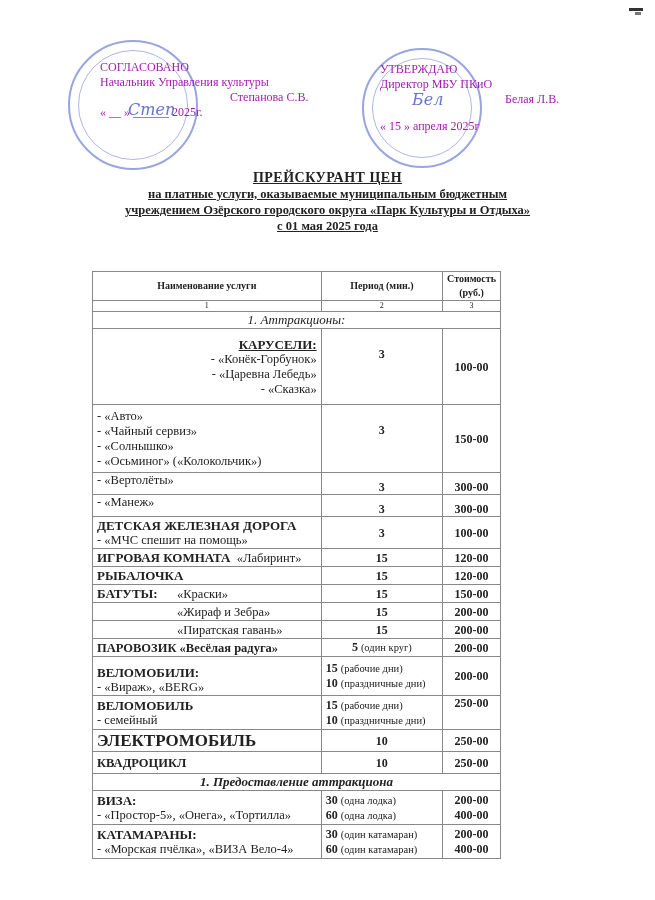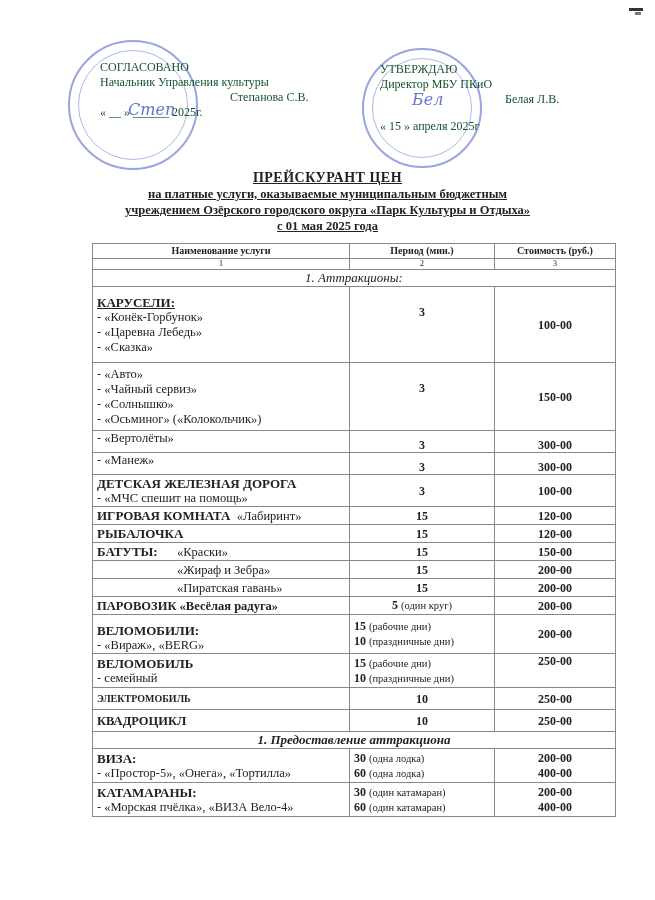--- a/index.html
+++ b/index.html
@@ -1,29 +1,29 @@
 <!DOCTYPE html>
 <html><head>
 <meta charset="utf-8">
 <style>
   html,body{margin:0;padding:0;background:#fff;}
   body{width:655px;height:900px;position:relative;overflow:hidden;font-family:"Liberation Serif","DejaVu Serif",serif;color:#222;}
-  .approve{position:absolute;font-size:12px;line-height:15px;color:#14532d;}
+  .approve{position:absolute;font-size:12px;line-height:15px;color:#a21caf;}
   .approve .line{white-space:nowrap;}
   .stamp{position:absolute;border-radius:50%;border:2px solid rgba(70,90,200,0.55);box-sizing:border-box;}
   .stamp::after{content:"";position:absolute;inset:8px;border-radius:50%;border:1px solid rgba(70,90,200,0.45);}
   .sig{position:absolute;color:rgba(50,70,190,0.75);font-style:italic;font-size:16px;font-family:"DejaVu Serif",serif;}
   .corner-mark{position:absolute;right:12px;top:8px;width:14px;height:3px;background:#333;}
   .corner-mark2{position:absolute;right:14px;top:12px;width:6px;height:3px;background:#777;}
   .title{position:absolute;left:0;width:655px;text-align:center;font-weight:bold;text-decoration:underline;}
   .t1{top:170px;font-size:14px;letter-spacing:0.5px;}
   .t2{top:187px;font-size:12.5px;}
   .t3{top:203px;font-size:12.5px;}
   .t4{top:219px;font-size:12.5px;}
-  table{position:absolute;left:92px;top:243px;width:524px;border-collapse:collapse;font-size:12px;}
+  table{position:absolute;left:92px;top:271px;width:409px;border-collapse:collapse;font-size:12px;}
   td,th{border:1px solid #888;padding:0 4px;vertical-align:middle;line-height:14px;}
   th{font-weight:bold;font-size:10px;height:14px;text-align:center;}
   .num-row td{font-size:8px;height:10px;text-align:center;line-height:10px;}
   .sec td{text-align:center;font-style:italic;font-size:13px;height:16px;}
   .c1{width:248px;}
   .c2{width:136px;text-align:center;}
   .c3{text-align:center;font-weight:bold;}
   .b{font-weight:bold;}
   .u{text-decoration:underline;}
   .small{font-weight:normal;font-size:10.5px;}
@@ -69,21 +69,21 @@
   <tr class="num-row">
     <td>1</td>
     <td>2</td>
     <td>3</td>
   </tr>
   <tr class="sec">
     <td colspan="3">1. Аттракционы:</td>
   </tr>
 
   <tr style="height:76px;">
-    <td class="c1" style="font-size:12.5px;line-height:15px;">
+    <td class="c1" style="font-size:12.5px;line-height:15px;text-align:right;">
       <div class="b u" style="font-size:13px;">КАРУСЕЛИ:</div>
       <div>- «Конёк-Горбунок»</div>
       <div>- «Царевна Лебедь»</div>
       <div>- «Сказка»</div>
     </td>
     <td class="c2 b" style="vertical-align:top;padding-top:18px;">3</td>
     <td class="c3">100-00</td>
   </tr>
 
   <tr style="height:68px;">
@@ -164,21 +164,21 @@
       <div class="b" style="font-size:13px;">ВЕЛОМОБИЛЬ</div>
       <div>- семейный</div>
     </td>
     <td class="c2 lft" style="line-height:15px;">
       <div><span class="b">15</span> <span class="small">(рабочие дни)</span></div>
       <div><span class="b">10</span> <span class="small"> (праздничные дни)</span></div>
     </td>
     <td class="c3" style="vertical-align:top;">250-00</td>
   </tr>
   <tr style="height:22px;">
-    <td class="c1 b" style="font-size:10px;">ЭЛЕКТРОМОБИЛЬ</td>
+    <td class="c1 b" style="font-size:17px;">ЭЛЕКТРОМОБИЛЬ</td>
     <td class="c2 b">10</td>
     <td class="c3">250-00</td>
   </tr>
   <tr style="height:22px;">
     <td class="c1 b" style="font-size:12.5px;">КВАДРОЦИКЛ</td>
     <td class="c2 b">10</td>
     <td class="c3">250-00</td>
   </tr>
 
   <tr class="sec">

